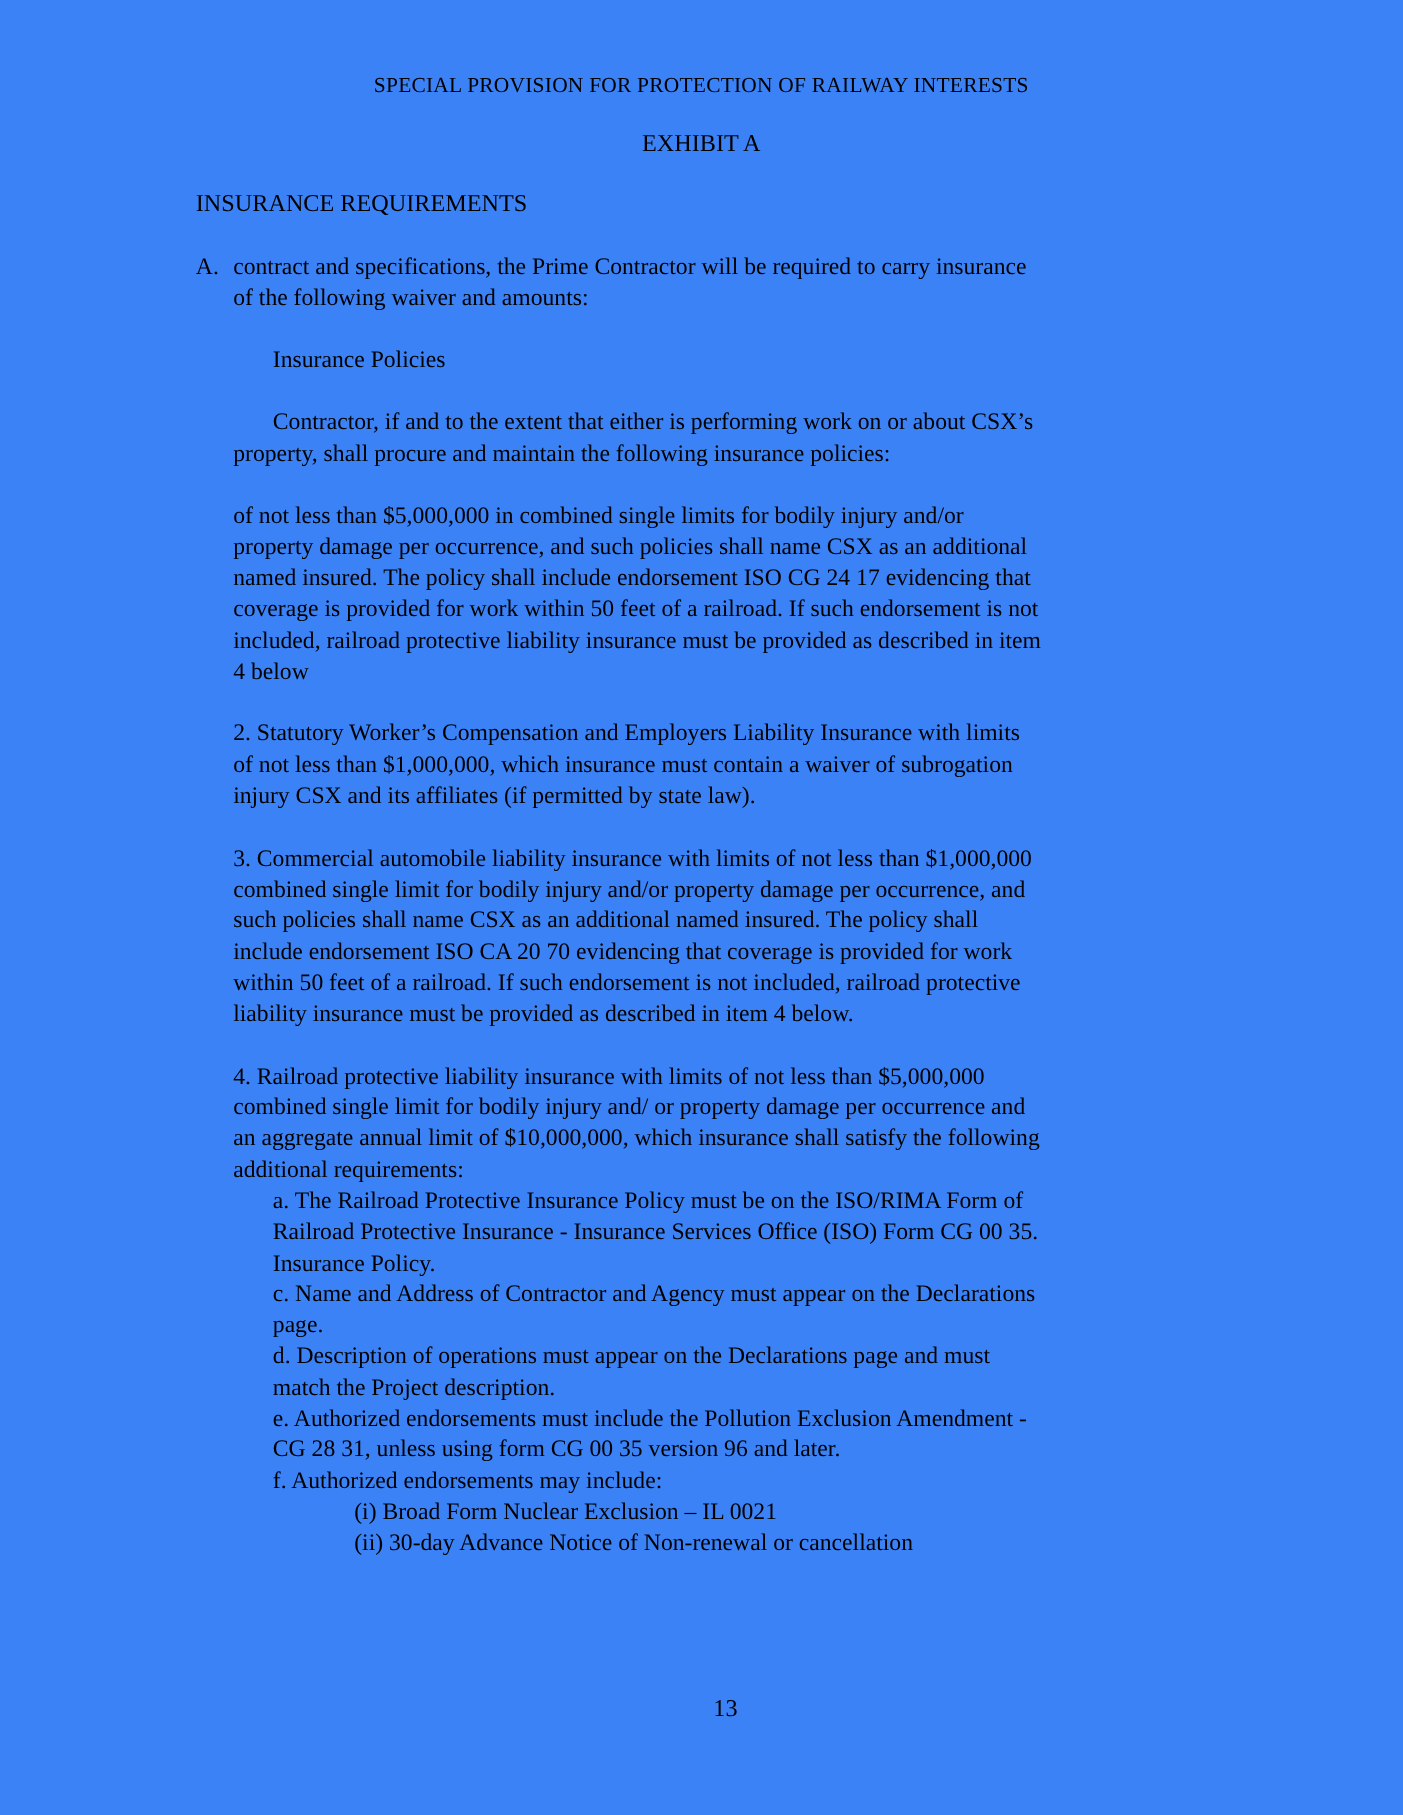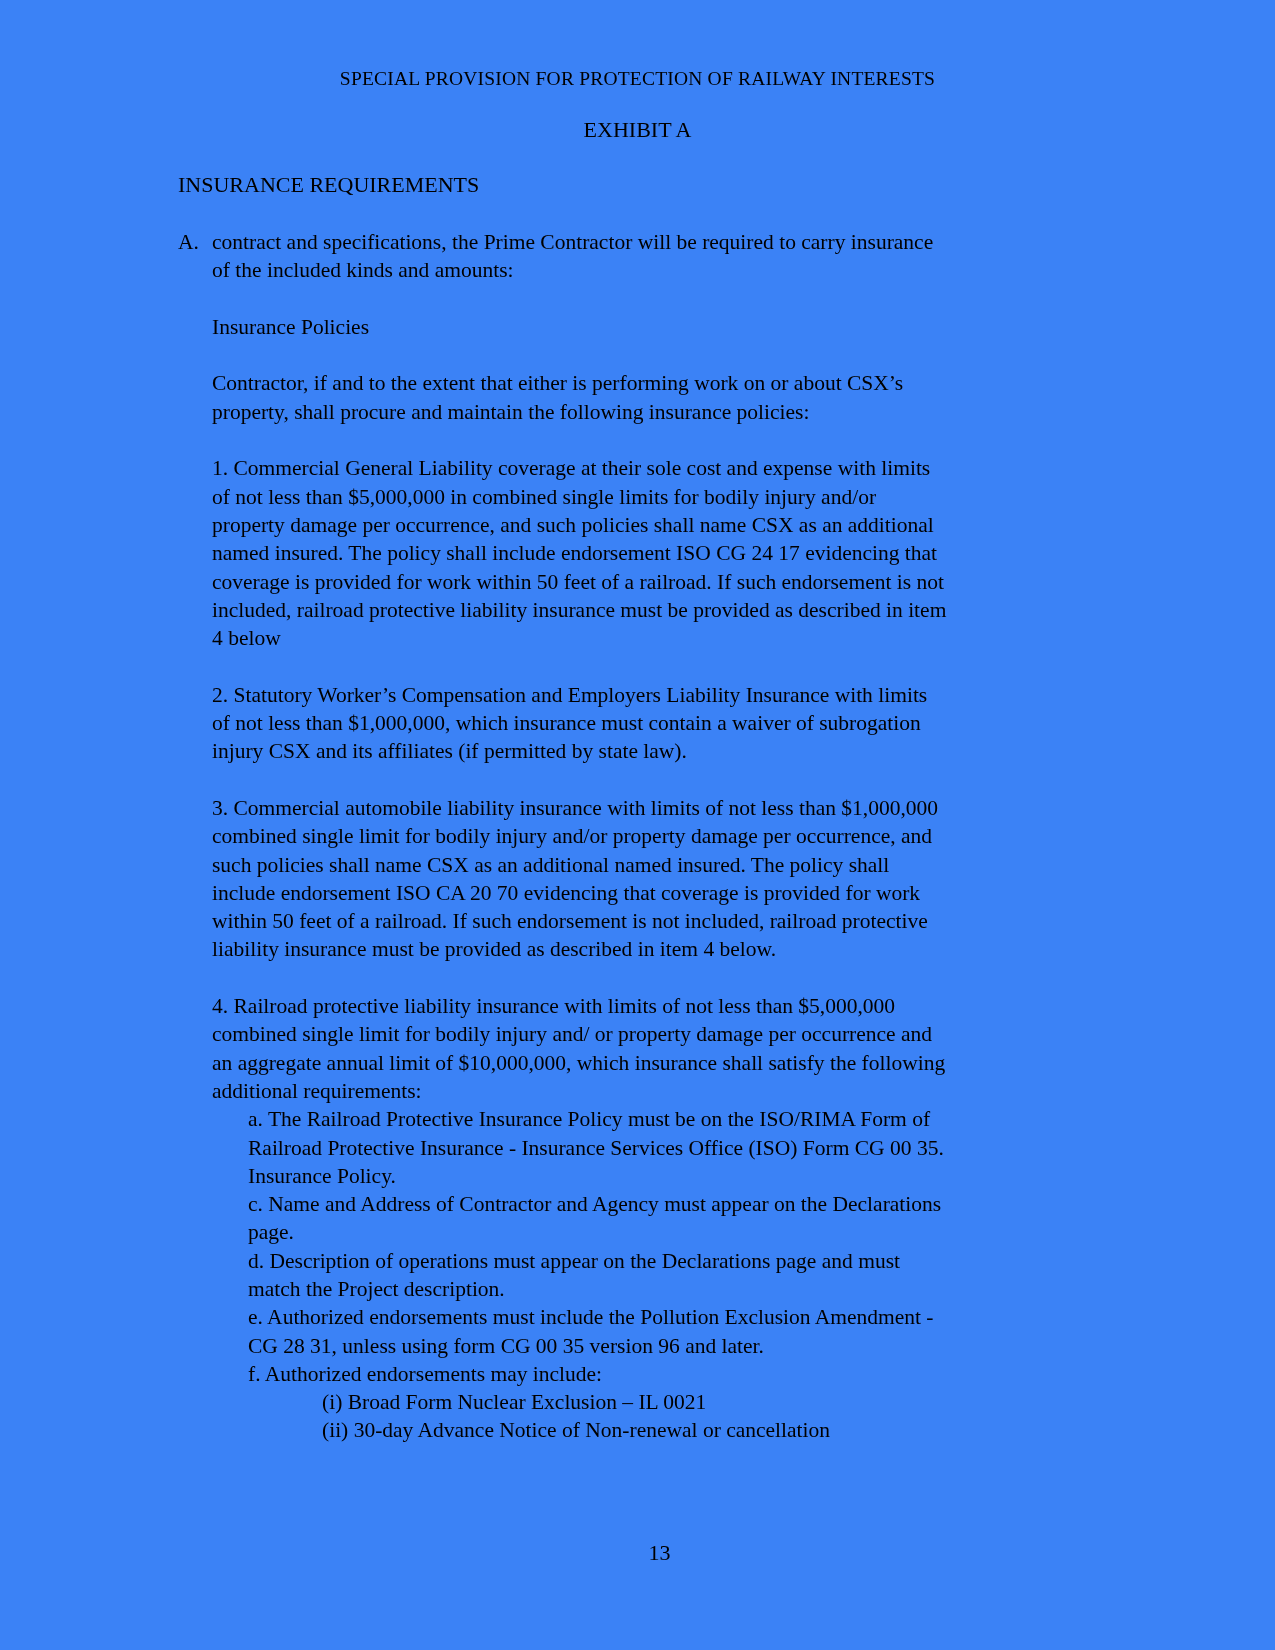--- a/index.html
+++ b/index.html
@@ -61,20 +61,21 @@
   .clause-marker {
     position: absolute;
     left: 0;
     top: 0;
   }
   .clause-body p {
     margin: 0;
   }
   .clause-body p.gap {
     margin-top: 28.3px;
+    margin-left: 36px;
   }
 
   
   .num-item {
     margin-top: 28.3px;
   }
   .num-item p {
     margin: 0;
   }
 
@@ -115,29 +116,28 @@
   <div class="exhibit-title">EXHIBIT A</div>
 
   <div class="section-title">INSURANCE REQUIREMENTS</div>
 
   <div class="body-block">
 
     <div class="clause">
       <span class="clause-marker">A.</span>
       <div class="clause-body">
         <p>contract and specifications, the Prime Contractor will be required to carry insurance</p>
-        <p>of the included kinds and amounts:</p>
+        <p>of the following waiver and amounts:</p>
 
         <p class="gap">Insurance Policies</p>
 
         <p class="gap">Contractor, if and to the extent that either is performing work on or about CSX’s</p>
         <p>property, shall procure and maintain the following insurance policies:</p>
 
         <div class="num-item">
-          <p>1.  Commercial General Liability coverage at their sole cost and expense with limits</p>
           <p>of not less than $5,000,000 in combined single limits for bodily injury and/or</p>
           <p>property damage per occurrence, and such policies shall name CSX as an additional</p>
           <p>named insured. The policy shall include endorsement ISO CG 24 17 evidencing that</p>
           <p>coverage is provided for work within 50 feet of a railroad. If such endorsement is not</p>
           <p>included, railroad protective liability insurance must be provided as described in item</p>
           <p>4 below</p>
         </div>
 
         <div class="num-item">
           <p>2.  Statutory Worker’s Compensation and Employers Liability Insurance with limits</p>

